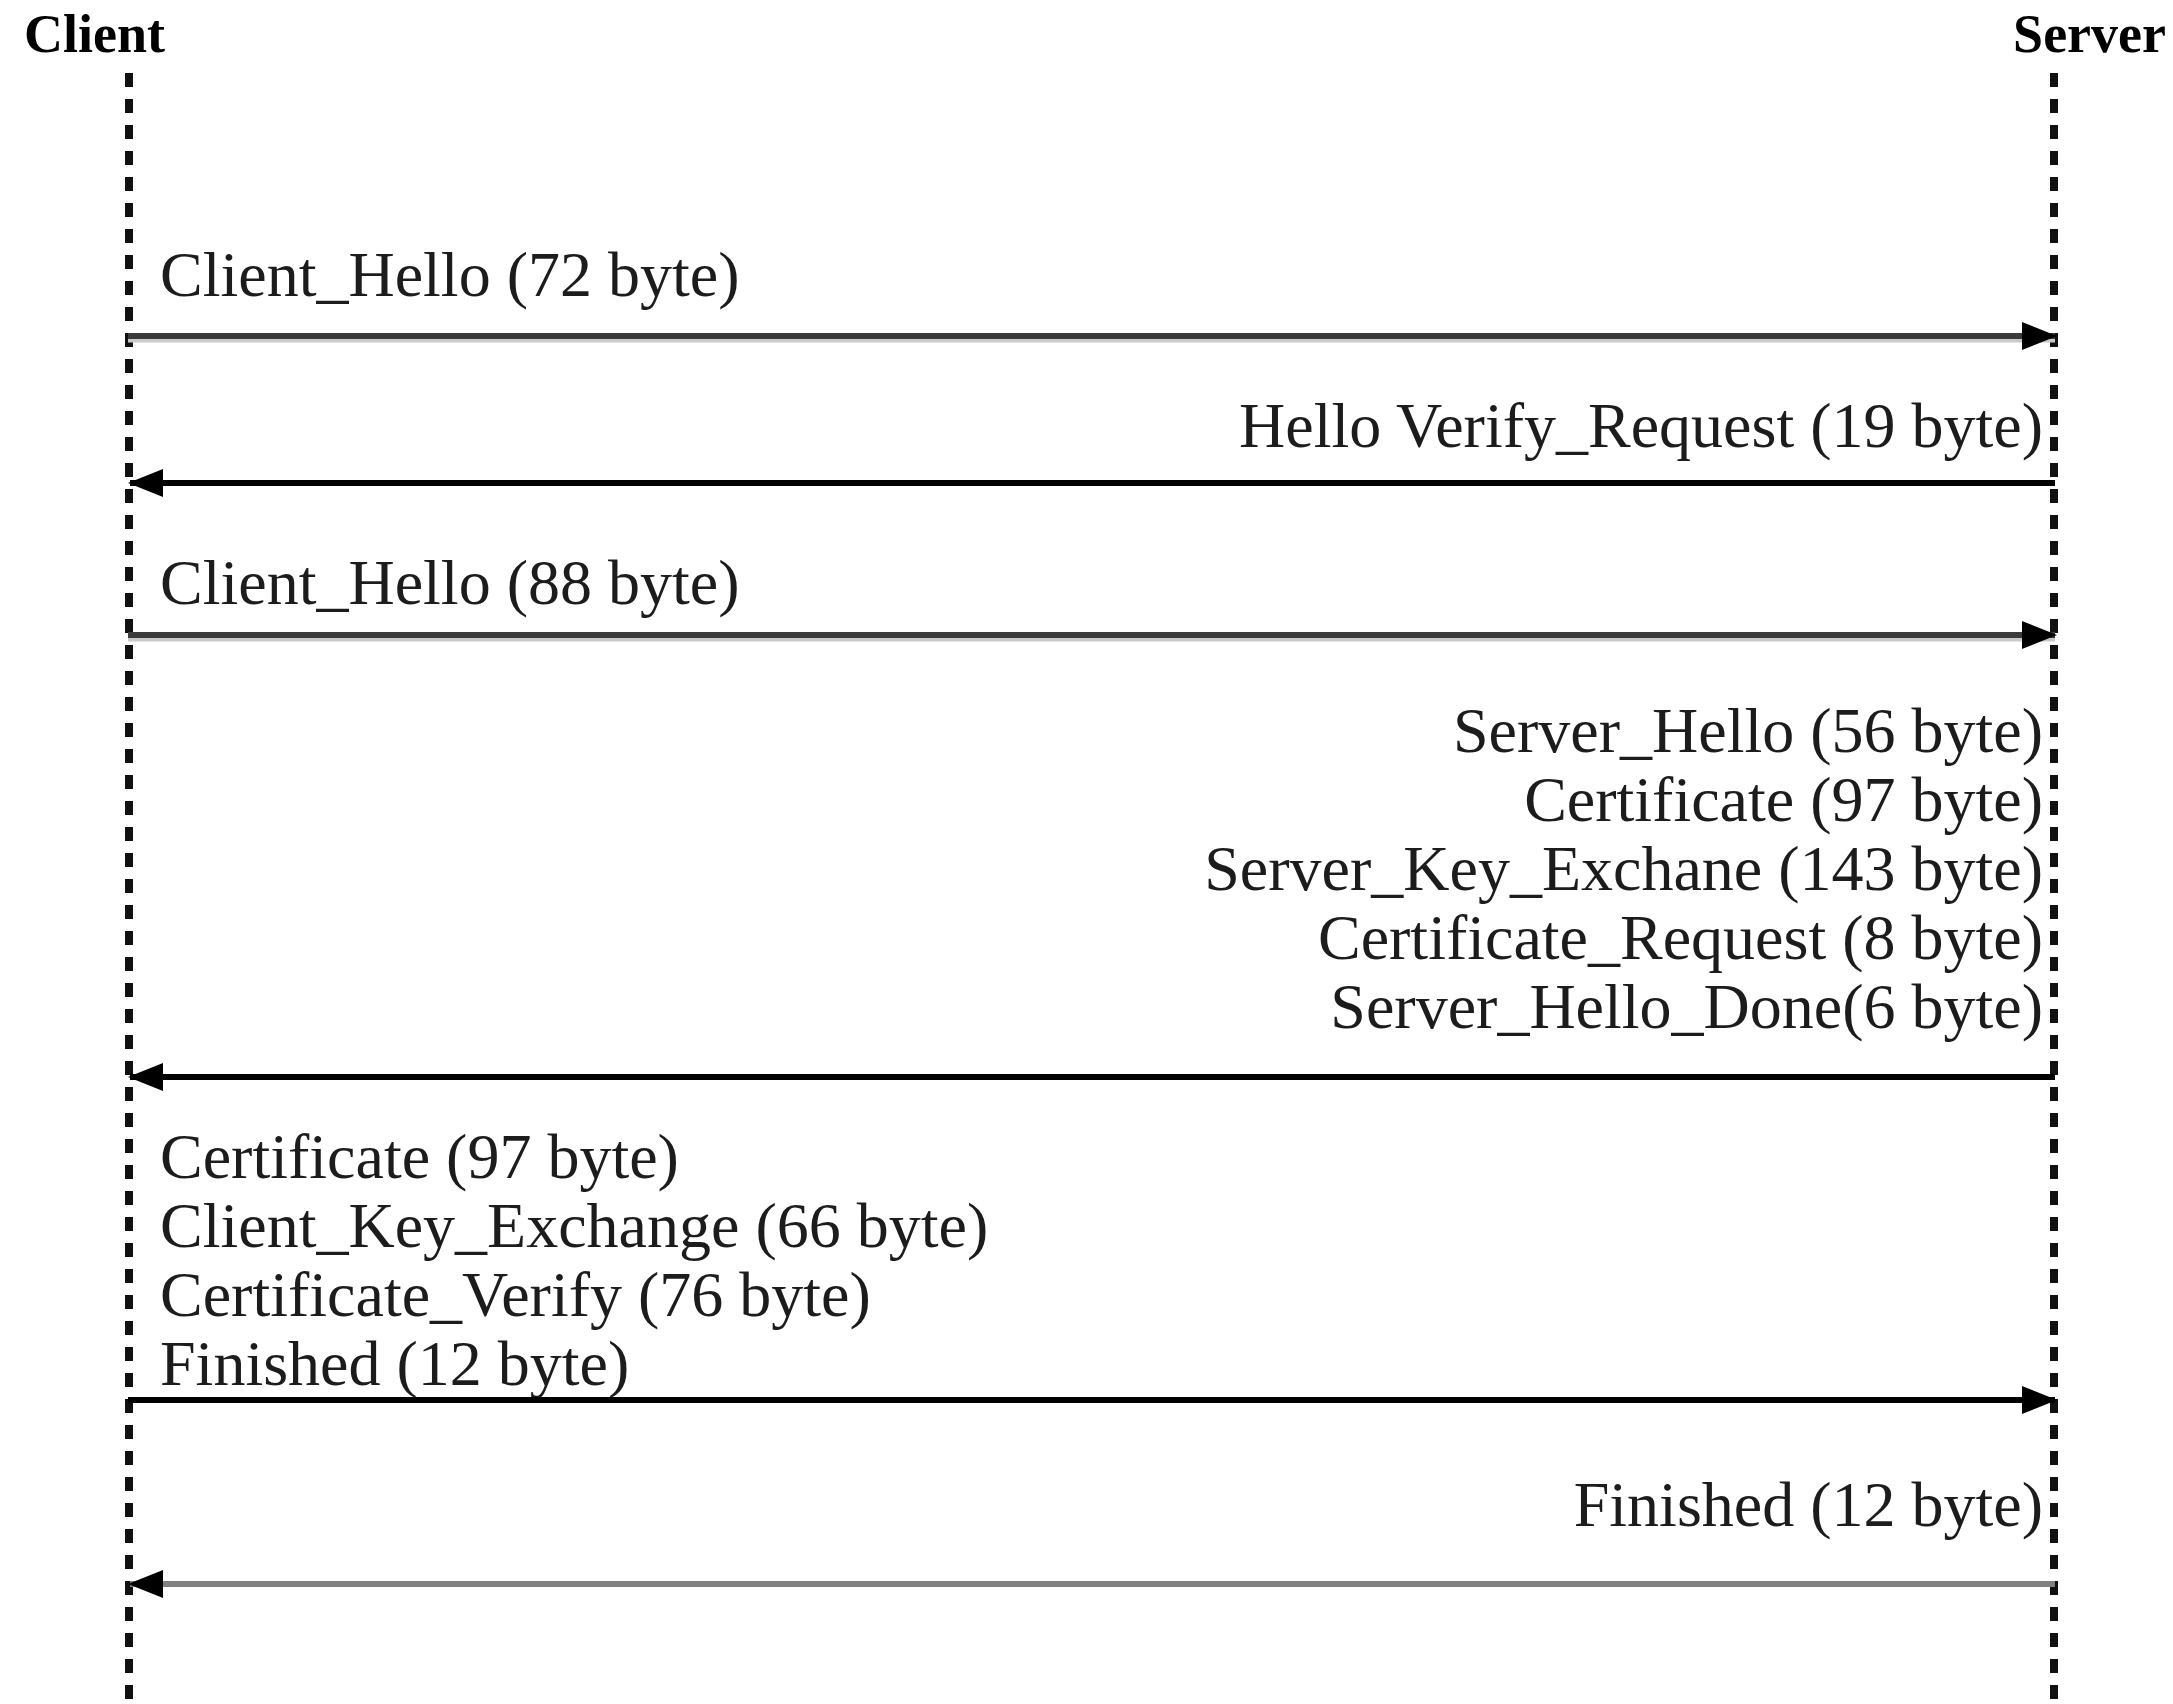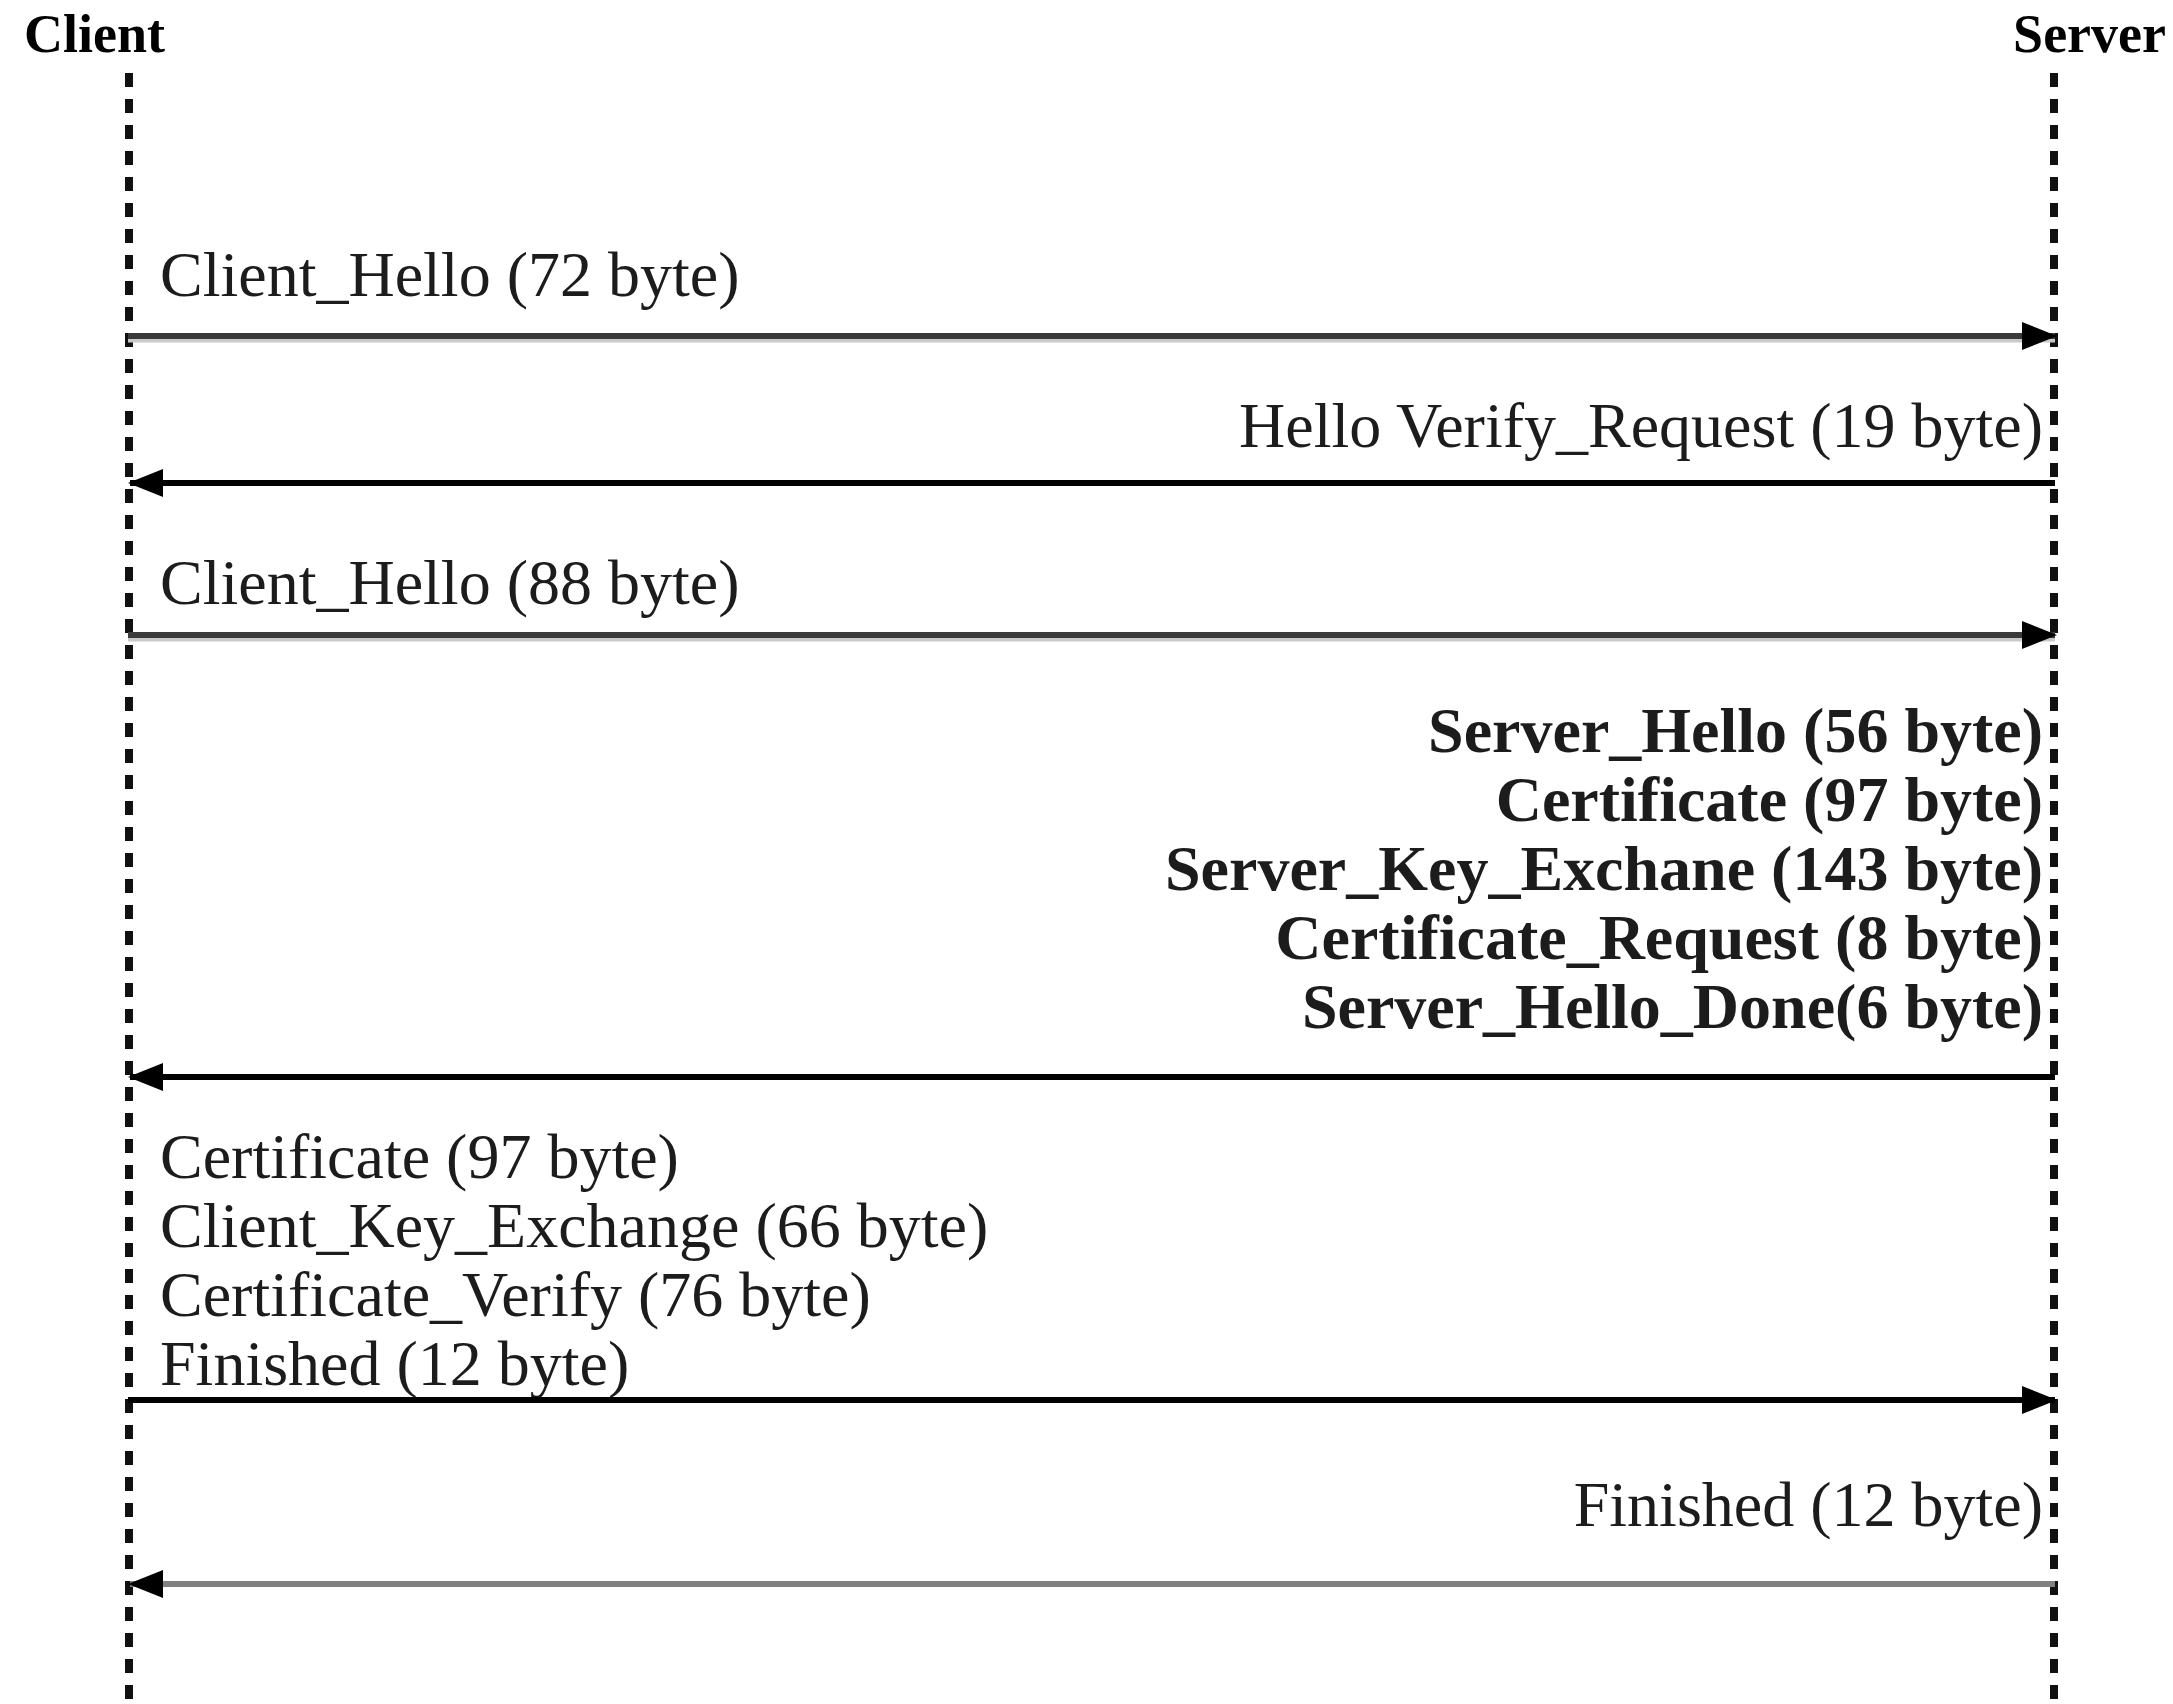--- a/index.html
+++ b/index.html
@@ -117,21 +117,21 @@
   </div>
 
   <div class="msg-label align-left" style="left:160px; top:540px;margin-top:8px;">
     <span class="line">Client_Hello (88 byte)</span>
   </div>
   <div class="arrow to-right" style="left:128px; right:118px; top:630px;">
     <div class="shaft dark"></div>
     <div class="head"></div>
   </div>
 
-  <div class="msg-label align-right" style="right:130px; top:696px;font-weight:bold;">
+  <div class="msg-label align-right" style="right:130px; top:696px;">
     <span class="line">Server_Hello (56 byte)</span>
     <span class="line">Certificate (97 byte)</span>
     <span class="line">Server_Key_Exchane (143 byte)</span>
     <span class="line">Certificate_Request (8 byte)</span>
     <span class="line">Server_Hello_Done(6 byte)</span>
   </div>
   <div class="arrow to-left" style="left:130px; right:118px; top:1072px;">
     <div class="shaft black"></div>
     <div class="head"></div>
   </div>

